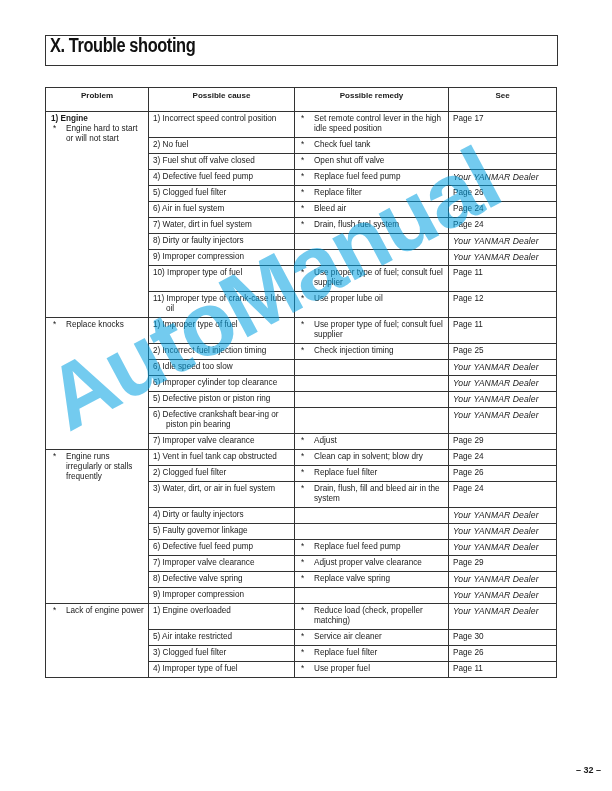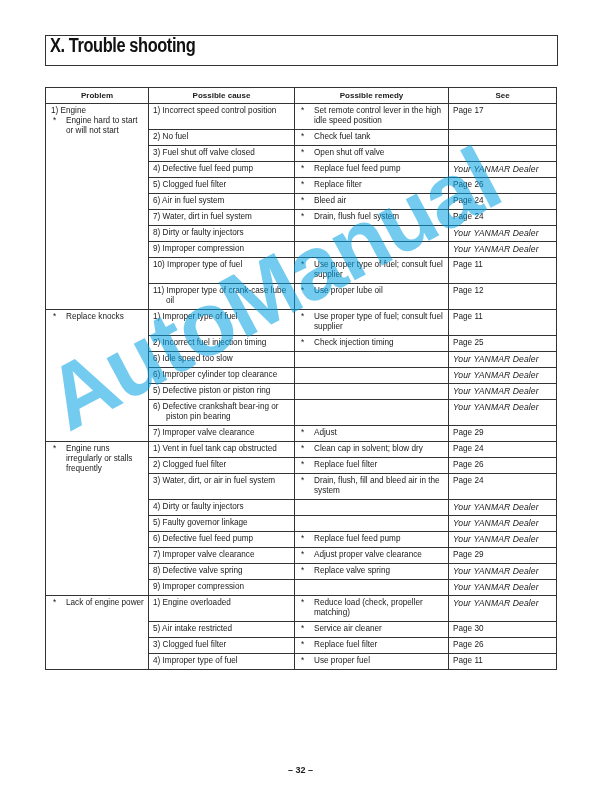--- a/index.html
+++ b/index.html
@@ -5,29 +5,29 @@
   html, body { margin:0; padding:0; background:#ffffff; }
   body { width:612px; height:791px; position:relative; overflow:hidden;
          font-family:"Liberation Sans", sans-serif; color:#1a1a1a; }
   .title-box-ext { position:absolute; left:45px; top:35px; width:511px; height:29px;
                border:1px solid #333; }
   .title { position:absolute; left:50px; top:34px; font-family:"Liberation Sans Narrow","Liberation Sans", sans-serif;
            font-weight:bold; font-size:20px; letter-spacing:-0.5px; transform:scaleX(0.82); transform-origin:left top; color:#111; }
   table { position:absolute; left:45px; top:87px; width:511px; border-collapse:collapse;
           font-size:8.2px; table-layout:fixed; }
   th, td { border:1px solid #333; vertical-align:top; padding:2px 4px 3px 4px; line-height:10px; }
-  th { font-weight:bold; text-align:center; padding:3px 4px 2px 4px; font-size:8px; }
+  th { font-weight:bold; text-align:center; padding:3px 4px 10px 4px; font-size:8px; }
   col.c1 { width:103px; } col.c2 { width:146px; } col.c3 { width:154px; } col.c4 { width:108px; }
   td.problem { padding-left:5px; }
-  .prob-line { display:block; }
+  .prob-line { display:block;font-weight:bold; }
   .cause { display:block; padding-left:13px; text-indent:-13px; }
   .remedy { display:flex; }
   .bullet { width:13px; flex:none; padding-left:2px; }
   .see-dealer { font-size:8.6px; letter-spacing:0.1px;font-style:italic; }
-  .page-no { position:absolute; left:0; width:601px; top:765px; text-align:center; font-size:9px; font-weight:bold; }
+  .page-no { position:absolute; left:0; width:601px; top:765px; text-align:right; font-size:9px; font-weight:bold; }
   .watermark { position:absolute; left:30px; top:360px; font-size:90px; font-weight:bold;
                color:rgba(0,160,225,0.55); transform:rotate(-28deg); transform-origin:left top;
                pointer-events:none; letter-spacing:-2px; white-space:nowrap; }
 </style>
 </head>
 <body>
 
 <div class="title-box-ext"></div>
 <div class="title">X. Trouble  shooting</div>
 

